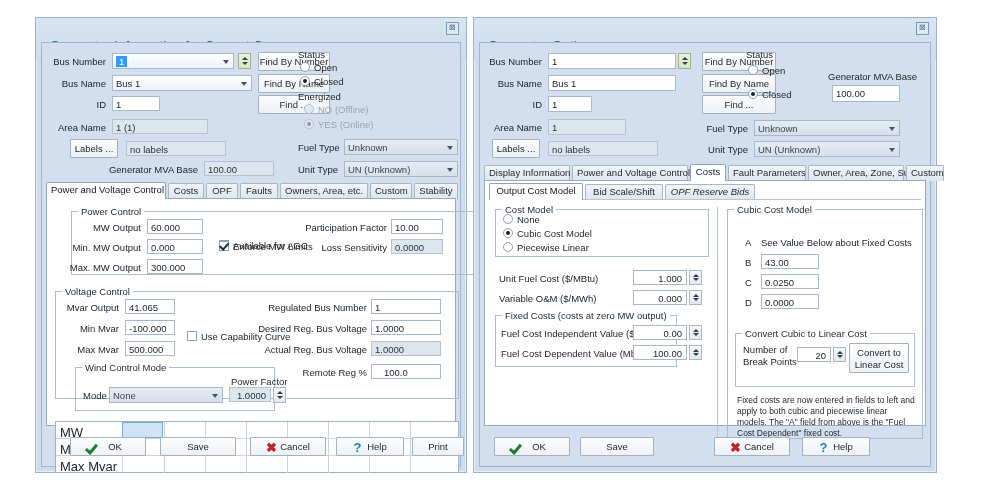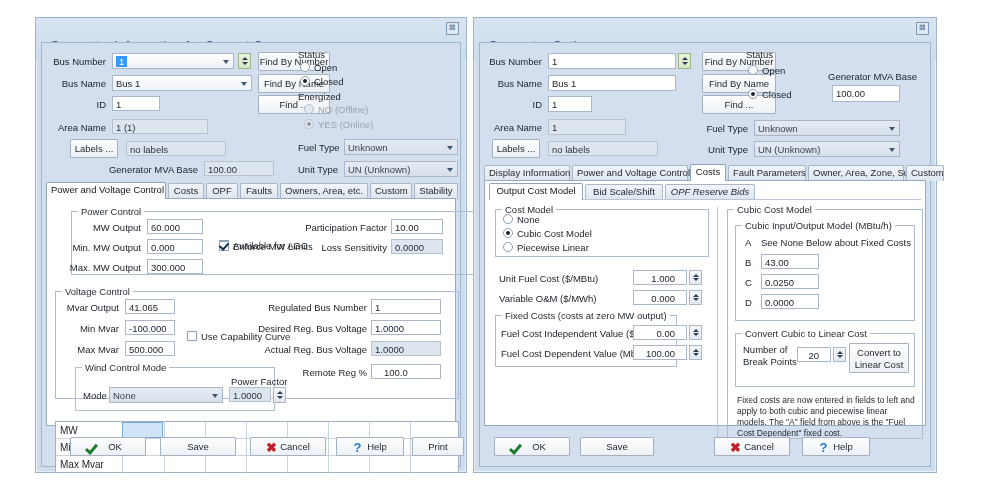--- a/index.html
+++ b/index.html
@@ -42,21 +42,21 @@
   
   .lbl{position:absolute;font-size:9.5px;color:#20262e;white-space:nowrap;}
   .lbl.r{text-align:right;}
   .fld{
     position:absolute;box-sizing:border-box;
     background:#ffffff;border:1px solid #a9b8c9;
     font-size:9.5px;color:#1b2129;padding:1px 3px;
     line-height:13px;height:15px;
   }
   .fld.ro{background:#dde5ef;border-color:#b6c2d0;color:#2b333c;}
-  .fld.num{text-align:right;padding-right:11px;}
+  .fld.num{text-align:right;padding-right:4px;}
   .fld.sel{background:#3399ff;color:#ffffff;}
   .combo{
     position:absolute;box-sizing:border-box;height:16px;
     background:linear-gradient(#ffffff,#eef2f7);
     border:1px solid #a9b8c9;font-size:9.5px;color:#1b2129;
     padding:1px 14px 1px 3px;line-height:13px;
   }
   .combo:after{
     content:"";position:absolute;right:4px;top:6px;
     border-left:3.5px solid transparent;border-right:3.5px solid transparent;
@@ -122,21 +122,21 @@
   }
   .tab.active{background:#ffffff;border-color:#8fa3b8;height:17px;z-index:3;color:#101820;}
   .tabpane{
     position:absolute;box-sizing:border-box;
     background:#ffffff;border:1px solid #98aabd;
   }
 
   
   .grid{position:absolute;box-sizing:border-box;background:#ffffff;border:1px solid #9fb0c2;}
   .grow{position:absolute;left:0;right:0;height:17px;box-sizing:border-box;border-bottom:1px solid #c9d4e0;}
-  .ghdr{position:absolute;left:0;width:66px;top:0;bottom:0;font-size:10px;color:#1b2129;padding:3px 0 0 4px;box-sizing:border-box;}
+  .ghdr{position:absolute;left:0;width:66px;top:0;bottom:0;font-size:13px;color:#1b2129;padding:3px 0 0 4px;box-sizing:border-box;}
   .gcell{position:absolute;top:0;bottom:0;width:41px;border-left:1px solid #c9d4e0;box-sizing:border-box;}
   .gcell.selc{background:#cfe4f7;border:1px solid #7aa9d6;}
 
   
   .glyph{position:absolute;left:14px;top:3px;width:13px;height:13px;}
   .g-check:before{
     content:"";position:absolute;left:3px;top:1px;width:4px;height:9px;
     border:solid #1d7a2e;border-width:0 3px 3px 0;transform:rotate(40deg);
   }
   .g-x{color:#c0232a;font-size:13px;font-weight:bold;line-height:13px;}
@@ -436,25 +436,22 @@
         <div class="spin" style="left:204px;top:164px;height:15px;">
             <i class="up"></i>
             <i class="dn"></i>
           </div>
 
         <div class="sep" style="left:232px;top:26px;width:1px;height:232px;"></div>
 
         <div class="group white" style="left:242px;top:28px;width:196px;height:230px;">
           <span class="gtitle">Cubic Cost Model</span>
         </div>
-        <div class="group white" style="left:250px;top:44px;width:180px;height:96px;">
-          <span class="gtitle">Cubic Input/Output Model (MBtu/h)</span>
-        </div>
         <div class="lbl" style="left:260px;top:56px;">A</div>
-        <div class="lbl" style="left:276px;top:56px;">See None Below about Fixed Costs</div>
+        <div class="lbl" style="left:276px;top:56px;">See Value Below about Fixed Costs</div>
         <div class="lbl" style="left:260px;top:76px;">B</div>
         <div class="fld" style="left:276px;top:73px;width:58px;">43.00</div>
         <div class="lbl" style="left:260px;top:96px;">C</div>
         <div class="fld" style="left:276px;top:93px;width:58px;">0.0250</div>
         <div class="lbl" style="left:260px;top:116px;">D</div>
         <div class="fld" style="left:276px;top:113px;width:58px;">0.0000</div>
 
         <div class="group white" style="left:250px;top:152px;width:180px;height:54px;">
           <span class="gtitle">Convert Cubic to Linear Cost</span>
         </div>

